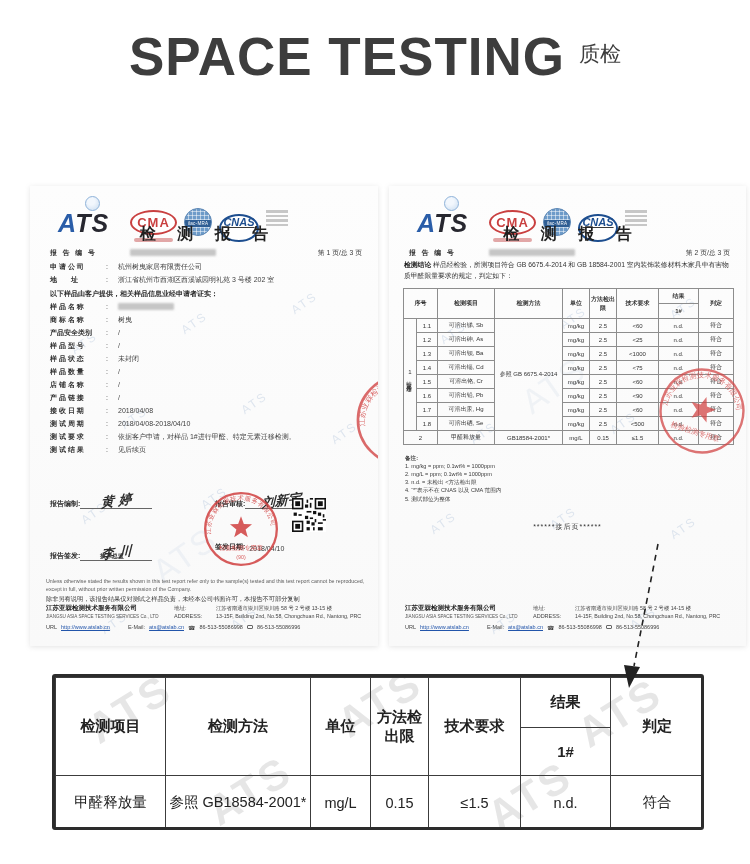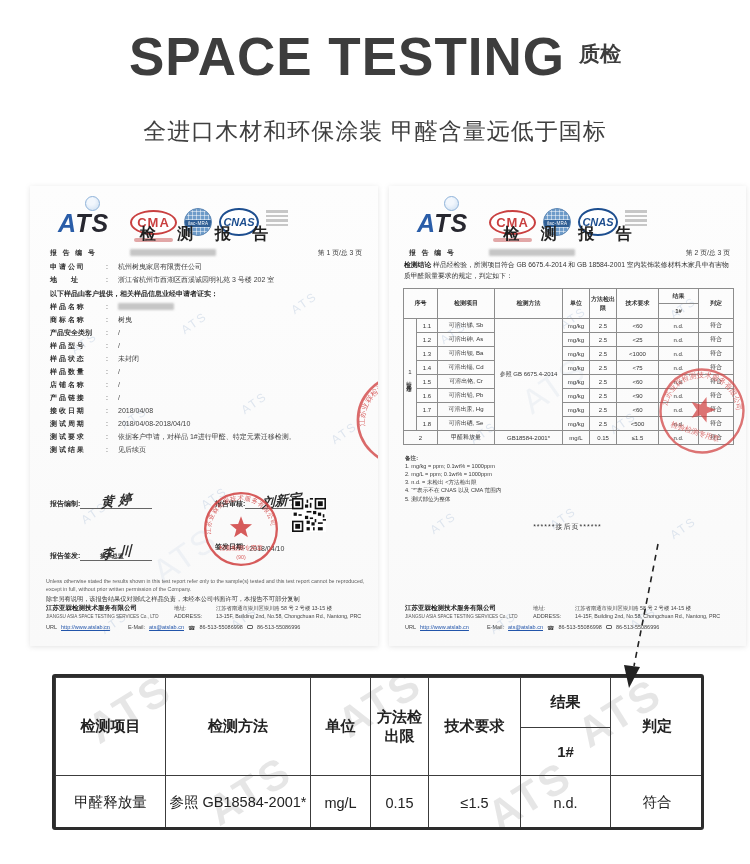--- a/index.html
+++ b/index.html
@@ -2,21 +2,21 @@
 <html><head>
 <meta charset="utf-8">
 <style>
   * { margin:0; padding:0; box-sizing:border-box; }
   body { background:#ffffff; font-family:"Liberation Sans", sans-serif; }
   .page { position:relative; width:750px; height:864px; background:#fff; overflow:hidden; margin:0 auto; }
 
   
   .hdr { position:absolute; top:26px; left:0; width:750px; text-align:center; color:#3d3d3d; }
   .hdr .title { font-size:53px; font-weight:bold; letter-spacing:1px; display:inline-block; vertical-align:top; }
-  .hdr .tag { font-size:21px; font-weight:bold; display:inline-block; vertical-align:top; margin:14px 0 0 14px; }
+  .hdr .tag { font-size:21px; font-weight:normal; display:inline-block; vertical-align:top; margin:14px 0 0 14px; }
   .subtitle { position:absolute; top:116px; left:0; width:750px; text-align:center; font-size:23px; color:#3f3f3f; letter-spacing:1px; }
 
   
   .cert { position:absolute; top:186px; width:348px; height:460px; background:linear-gradient(180deg,#fdfdfd,#f9f9f9);
           box-shadow:0 1px 5px rgba(130,130,130,.22); overflow:hidden; color:#3a3a3a; }
   .cert-left  { left:30px; }
   .cert-right { left:389px; width:357px; }
   .wm { position:absolute; transform:rotate(-35deg); color:#9db4d2; opacity:.30; font-size:12px; letter-spacing:2px; pointer-events:none; }
   .wm.big { font-size:34px; opacity:.12; }
 
@@ -29,22 +29,22 @@
   .ats .a { color:#2a5da8; } .ats .ts { color:#27272f; }
   .cma { position:absolute; left:100px; top:16px; width:47px; height:25px; border:2.2px solid #c94040; border-radius:50%;
          display:flex; align-items:center; justify-content:center; background:#fff; }
   .cma span { color:#c94040; font-weight:bold; font-size:13px; letter-spacing:1px; }
   .cma-sub { position:absolute; left:104px; top:44px; width:39px; height:3.5px; background:#d98b8b; opacity:.75; filter:blur(.4px); border-radius:2px; }
   .ilac { position:absolute; left:154px; top:14px; width:28px; height:28px; border-radius:50%; border:1px solid #5d87b5; overflow:hidden;
           background:repeating-linear-gradient(0deg,transparent 0 3px,rgba(255,255,255,.5) 3px 4px),
                      repeating-linear-gradient(90deg,transparent 0 3px,rgba(255,255,255,.5) 3px 4px), #6d9bc9; }
   .ilac b { position:absolute; top:10.5px; left:0; right:0; height:7px; background:#2f5e94; color:#fff; font-size:4.5px;
             font-weight:normal; text-align:center; line-height:7px; letter-spacing:.3px; }
-  .cnas { position:absolute; left:189px; top:14px; width:40px; height:28px; border:2.2px solid #1d4e8f; border-radius:50%;
-          display:flex; align-items:center; justify-content:center; background:#fff; }
+  .cnas { position:absolute; left:189px; top:20px; width:40px; height:28px; border:2.2px solid #1d4e8f; border-radius:50%;
+          display:flex; align-items:flex-start; justify-content:center; background:#fff;text-decoration:underline; }
   .cnas span { color:#1d4e8f; font-weight:bold; font-style:italic; font-size:11px; }
   .micro { position:absolute; left:236px; top:16px; display:flex; flex-direction:column; gap:2px; }
   .micro i { width:22px; height:2.5px; background:#9a9a9a; opacity:.55; }
 
   .doc-title { position:absolute; top:38px; left:0; width:100%; text-align:center; font-family:"DejaVu Serif", serif;
                font-weight:bold; font-size:16px; letter-spacing:8px; color:#1f1f1f; text-indent:8px; }
 
   .repno-row { position:absolute; top:62px; left:0; width:100%; height:10px; font-size:6.8px; }
   .repno-label { position:absolute; left:20px; font-weight:bold; color:#2e2e2e; letter-spacing:2px; }
   .blur-chip { display:inline-block; background:#bdbdbd; filter:blur(1.1px); opacity:.85; border-radius:1px; }
@@ -114,21 +114,20 @@
            letter-spacing:3px; z-index:1; pointer-events:none; }
 </style>
 </head>
 <body>
 
 <div class="page">
 
   <div class="hdr">
     <span class="title">SPACE TESTING</span><span class="tag">质检</span>
   </div>
-  <div class="subtitle">全进口木材和环保涂装 甲醛含量远低于国标</div>
 
   <section class="cert cert-left">
     <span class="wm" style="left:40px;top:150px">ATS</span>
     <span class="wm" style="left:150px;top:130px">ATS</span>
     <span class="wm" style="left:260px;top:110px">ATS</span>
     <span class="wm" style="left:90px;top:225px">ATS</span>
     <span class="wm" style="left:210px;top:210px">ATS</span>
     <span class="wm" style="left:300px;top:240px">ATS</span>
     <span class="wm" style="left:50px;top:320px">ATS</span>
     <span class="wm" style="left:170px;top:305px">ATS</span>

